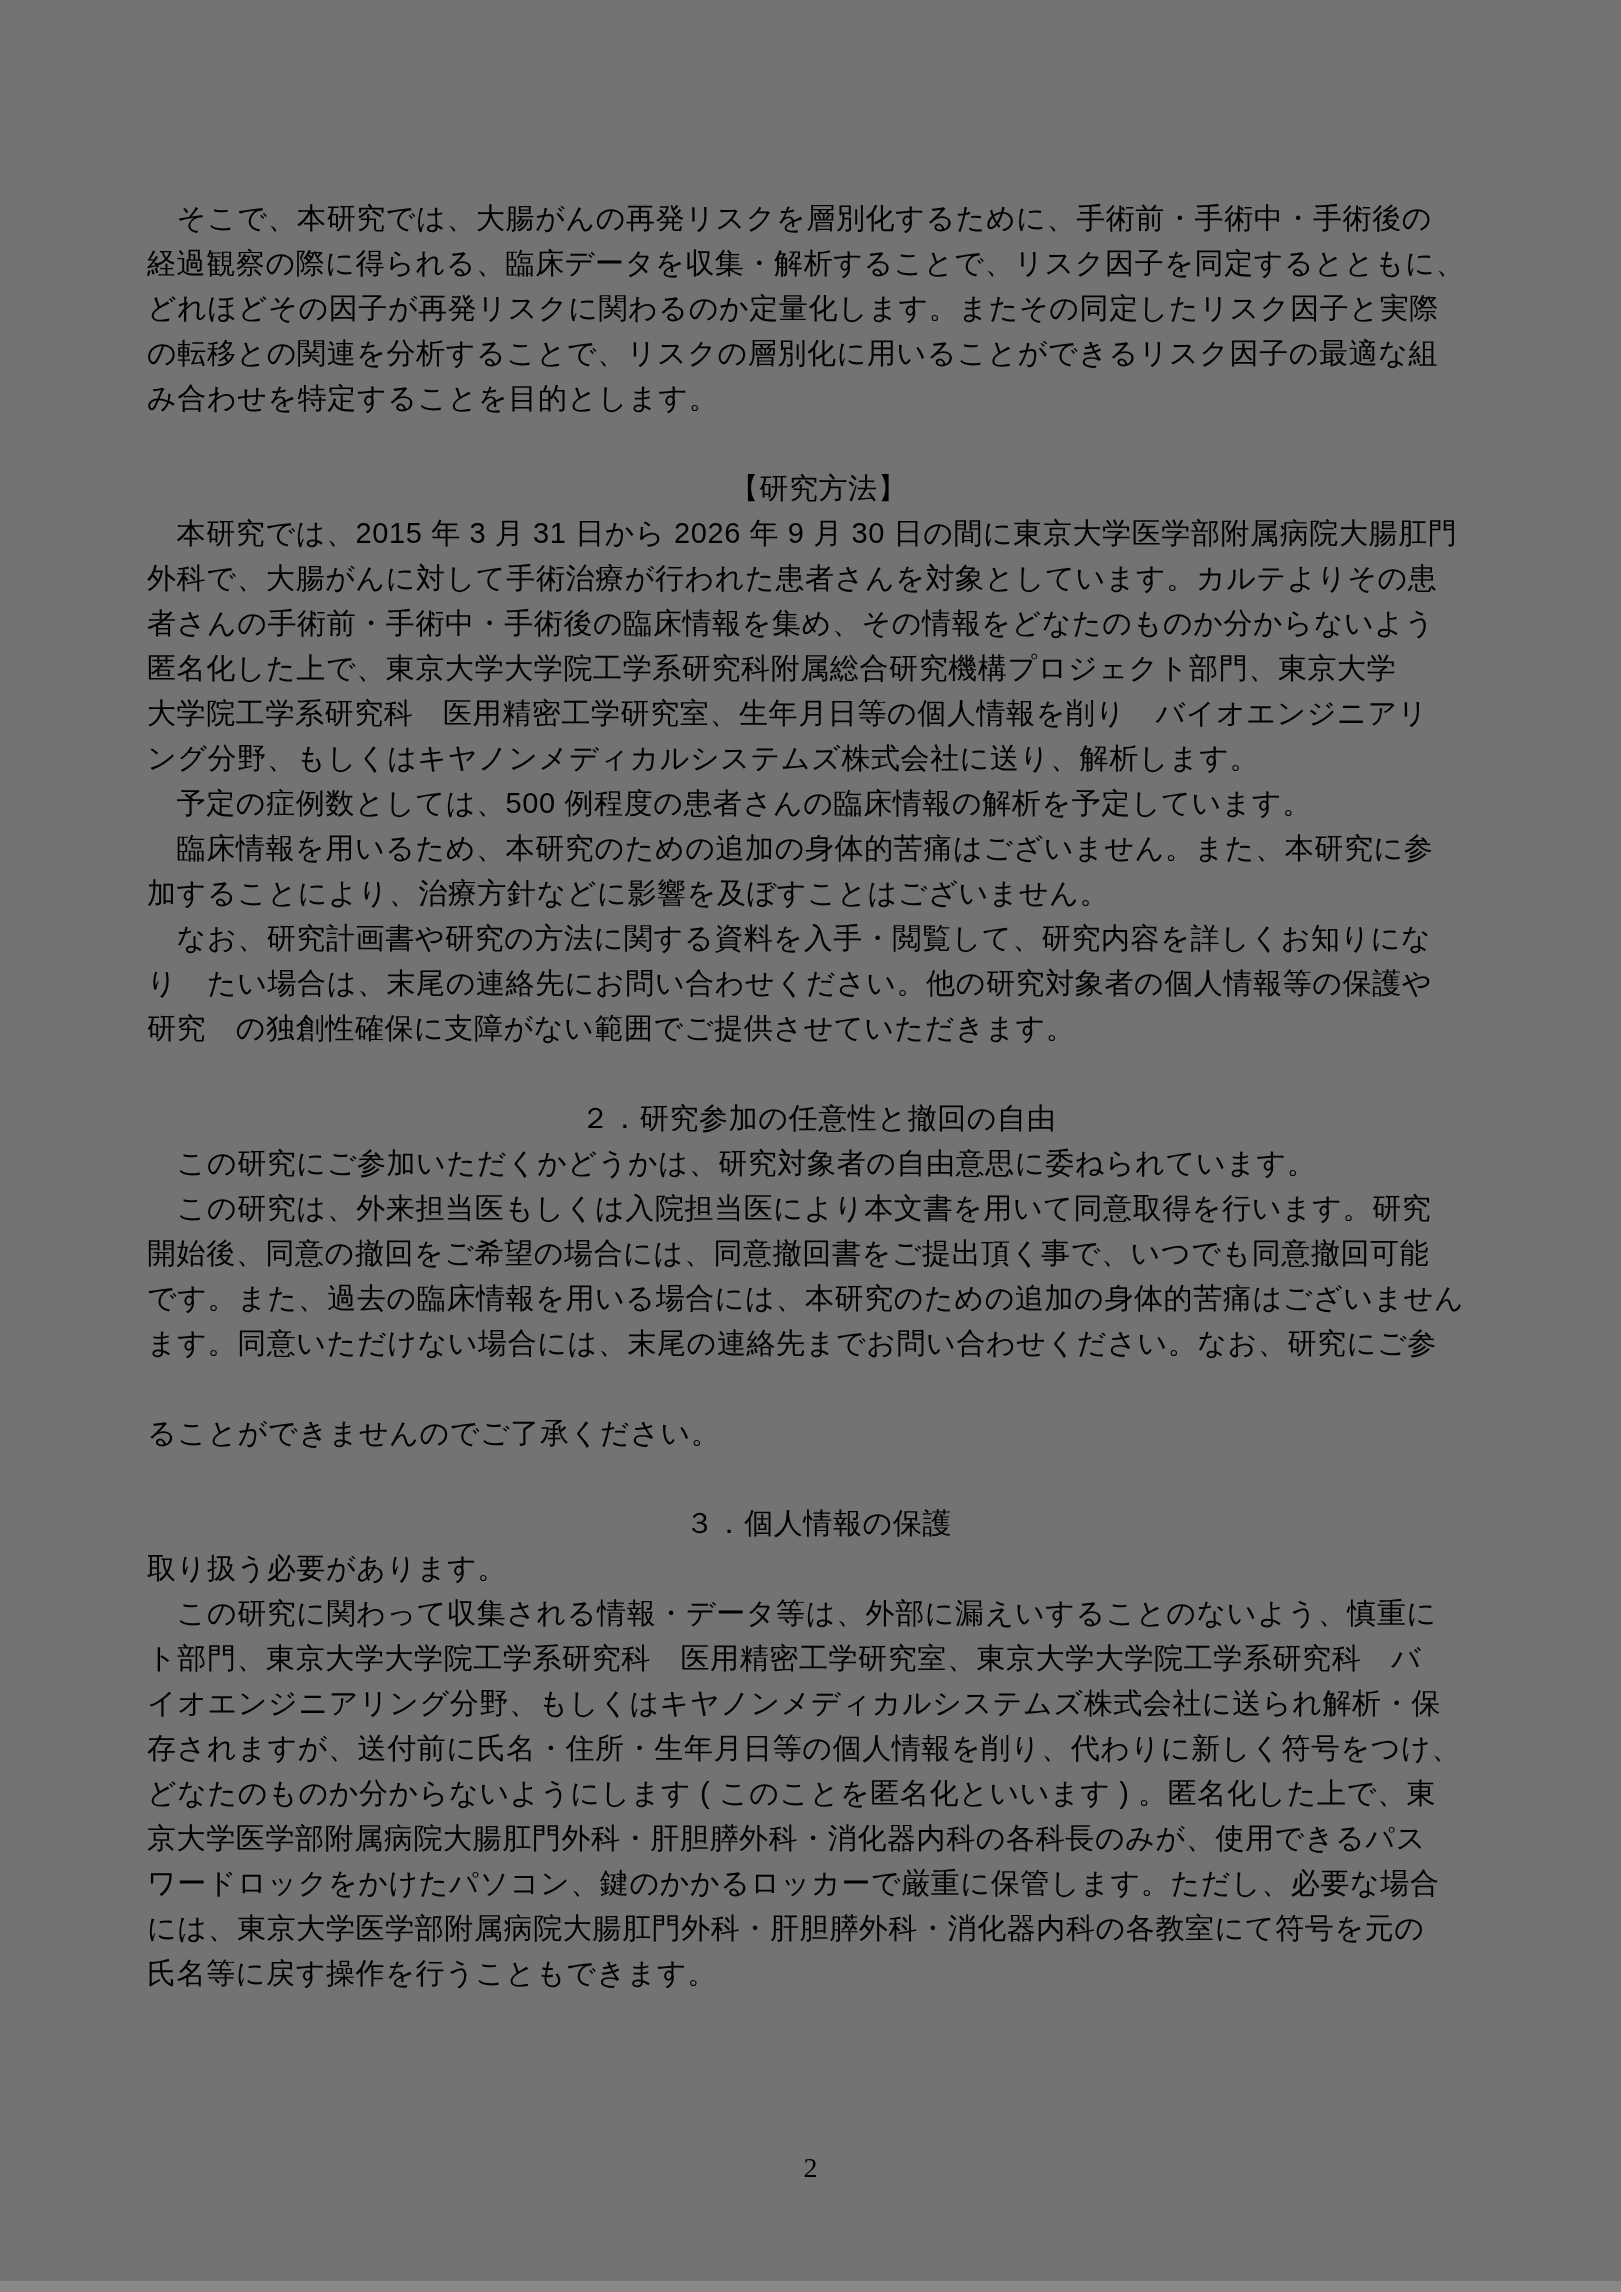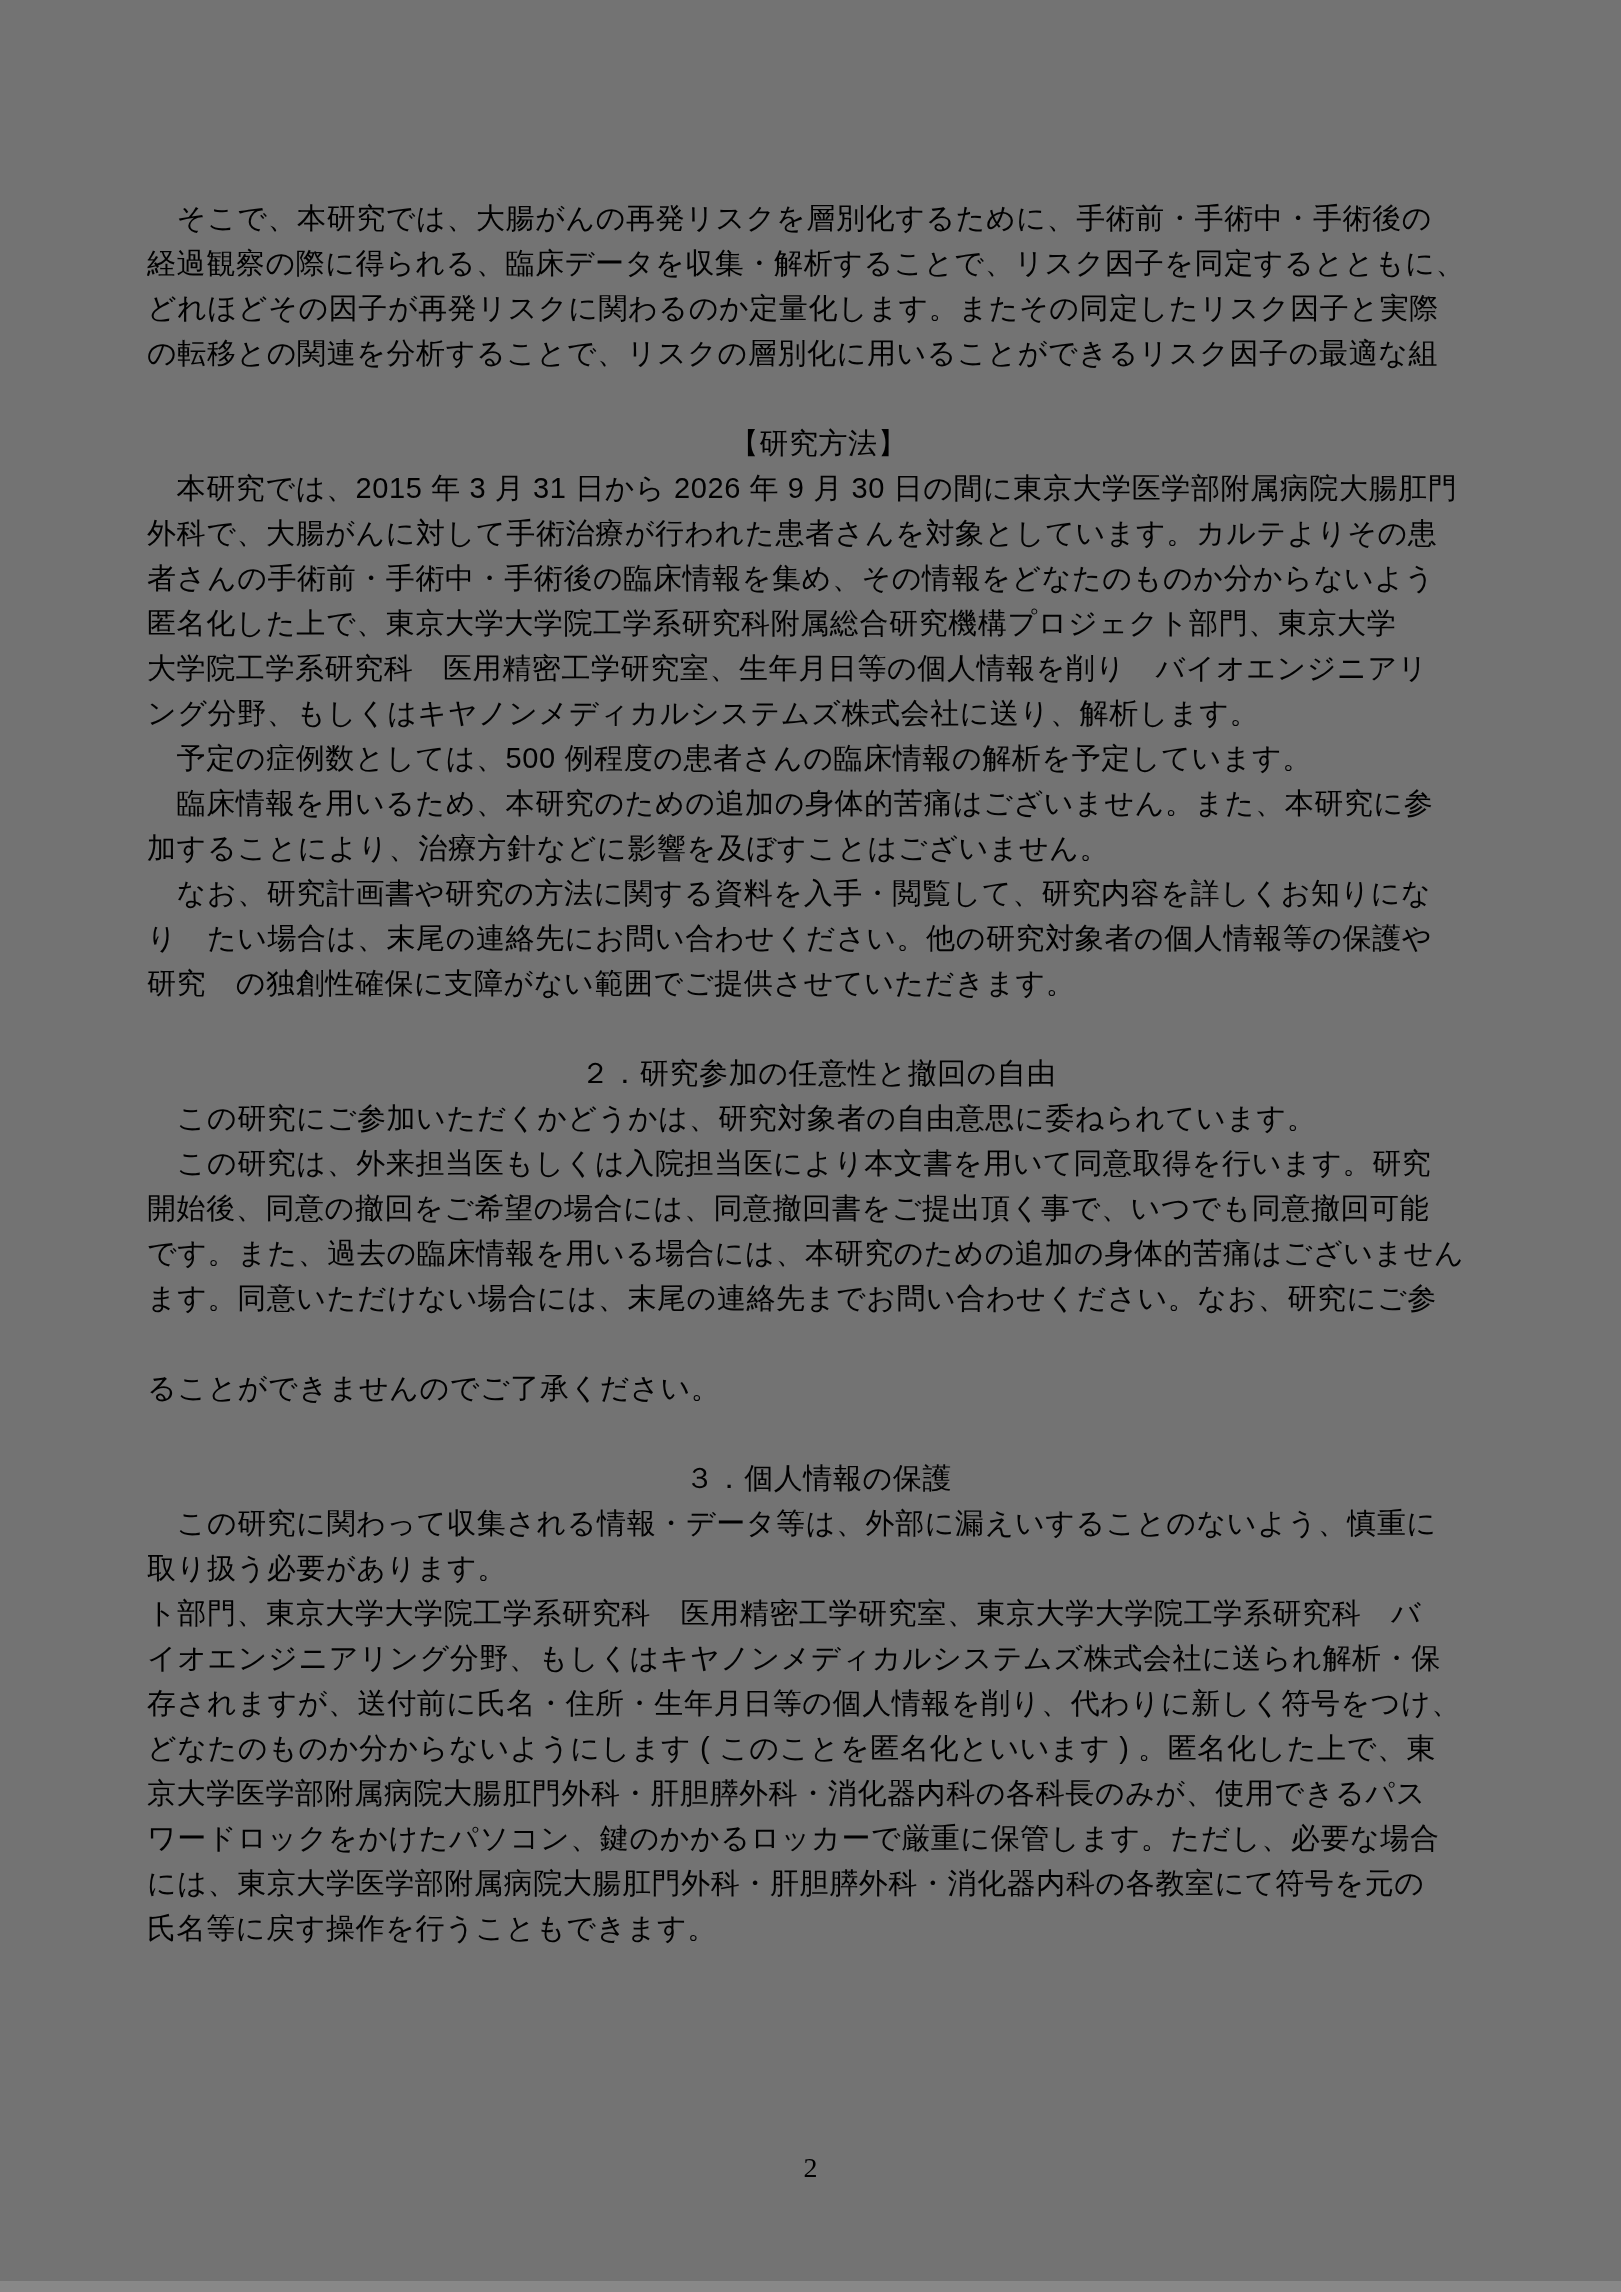--- a/index.html
+++ b/index.html
@@ -57,20 +57,21 @@
 </head>
 <body>
 
 <div class="page">
   <div class="content">
 
     <div class="line">　そこで、本研究では、大腸がんの再発リスクを層別化するために、手術前・手術中・手術後の</div>
     <div class="line">経過観察の際に得られる、臨床データを収集・解析することで、リスク因子を同定するとともに、</div>
     <div class="line">どれほどその因子が再発リスクに関わるのか定量化します。またその同定したリスク因子と実際</div>
     <div class="line">の転移との関連を分析することで、リスクの層別化に用いることができるリスク因子の最適な組</div>
+    <div class="line">み合わせを特定することを目的とします。</div>
 
     <div class="blank"></div>
 
     <div class="heading">【研究方法】</div>
     <div class="line">　本研究では、2015 年 3 月 31 日から 2026 年 9 月 30 日の間に東京大学医学部附属病院大腸肛門</div>
     <div class="line">外科で、大腸がんに対して手術治療が行われた患者さんを対象としています。カルテよりその患</div>
     <div class="line">者さんの手術前・手術中・手術後の臨床情報を集め、その情報をどなたのものか分からないよう</div>
     <div class="line">匿名化した上で、東京大学大学院工学系研究科附属総合研究機構プロジェクト部門、東京大学</div>
     <div class="line">大学院工学系研究科　医用精密工学研究室、生年月日等の個人情報を削り　バイオエンジニアリ</div>
     <div class="line">ング分野、もしくはキヤノンメディカルシステムズ株式会社に送り、解析します。</div>
@@ -90,22 +91,22 @@
     <div class="line">です。また、過去の臨床情報を用いる場合には、本研究のための追加の身体的苦痛はございません</div>
     <div class="line">ます。同意いただけない場合には、末尾の連絡先までお問い合わせください。なお、研究にご参</div>
     <div class="line">
       
     </div>
     <div class="line">ることができませんのでご了承ください。</div>
 
     <div class="blank"></div>
 
     <div class="heading">３．個人情報の保護</div>
+    <div class="line">取り扱う必要があります。</div>
     <div class="line">　この研究に関わって収集される情報・データ等は、外部に漏えいすることのないよう、慎重に</div>
-    <div class="line">取り扱う必要があります。</div>
     <div class="line">ト部門、東京大学大学院工学系研究科　医用精密工学研究室、東京大学大学院工学系研究科　バ</div>
     <div class="line">イオエンジニアリング分野、もしくはキヤノンメディカルシステムズ株式会社に送られ解析・保</div>
     <div class="line">存されますが、送付前に氏名・住所・生年月日等の個人情報を削り、代わりに新しく符号をつけ、</div>
     <div class="line">どなたのものか分からないようにします ( このことを匿名化といいます ) 。匿名化した上で、東</div>
     <div class="line">京大学医学部附属病院大腸肛門外科・肝胆膵外科・消化器内科の各科長のみが、使用できるパス</div>
     <div class="line">ワードロックをかけたパソコン、鍵のかかるロッカーで厳重に保管します。ただし、必要な場合</div>
     <div class="line">には、東京大学医学部附属病院大腸肛門外科・肝胆膵外科・消化器内科の各教室にて符号を元の</div>
     <div class="line">氏名等に戻す操作を行うこともできます。</div>
 
   </div>

